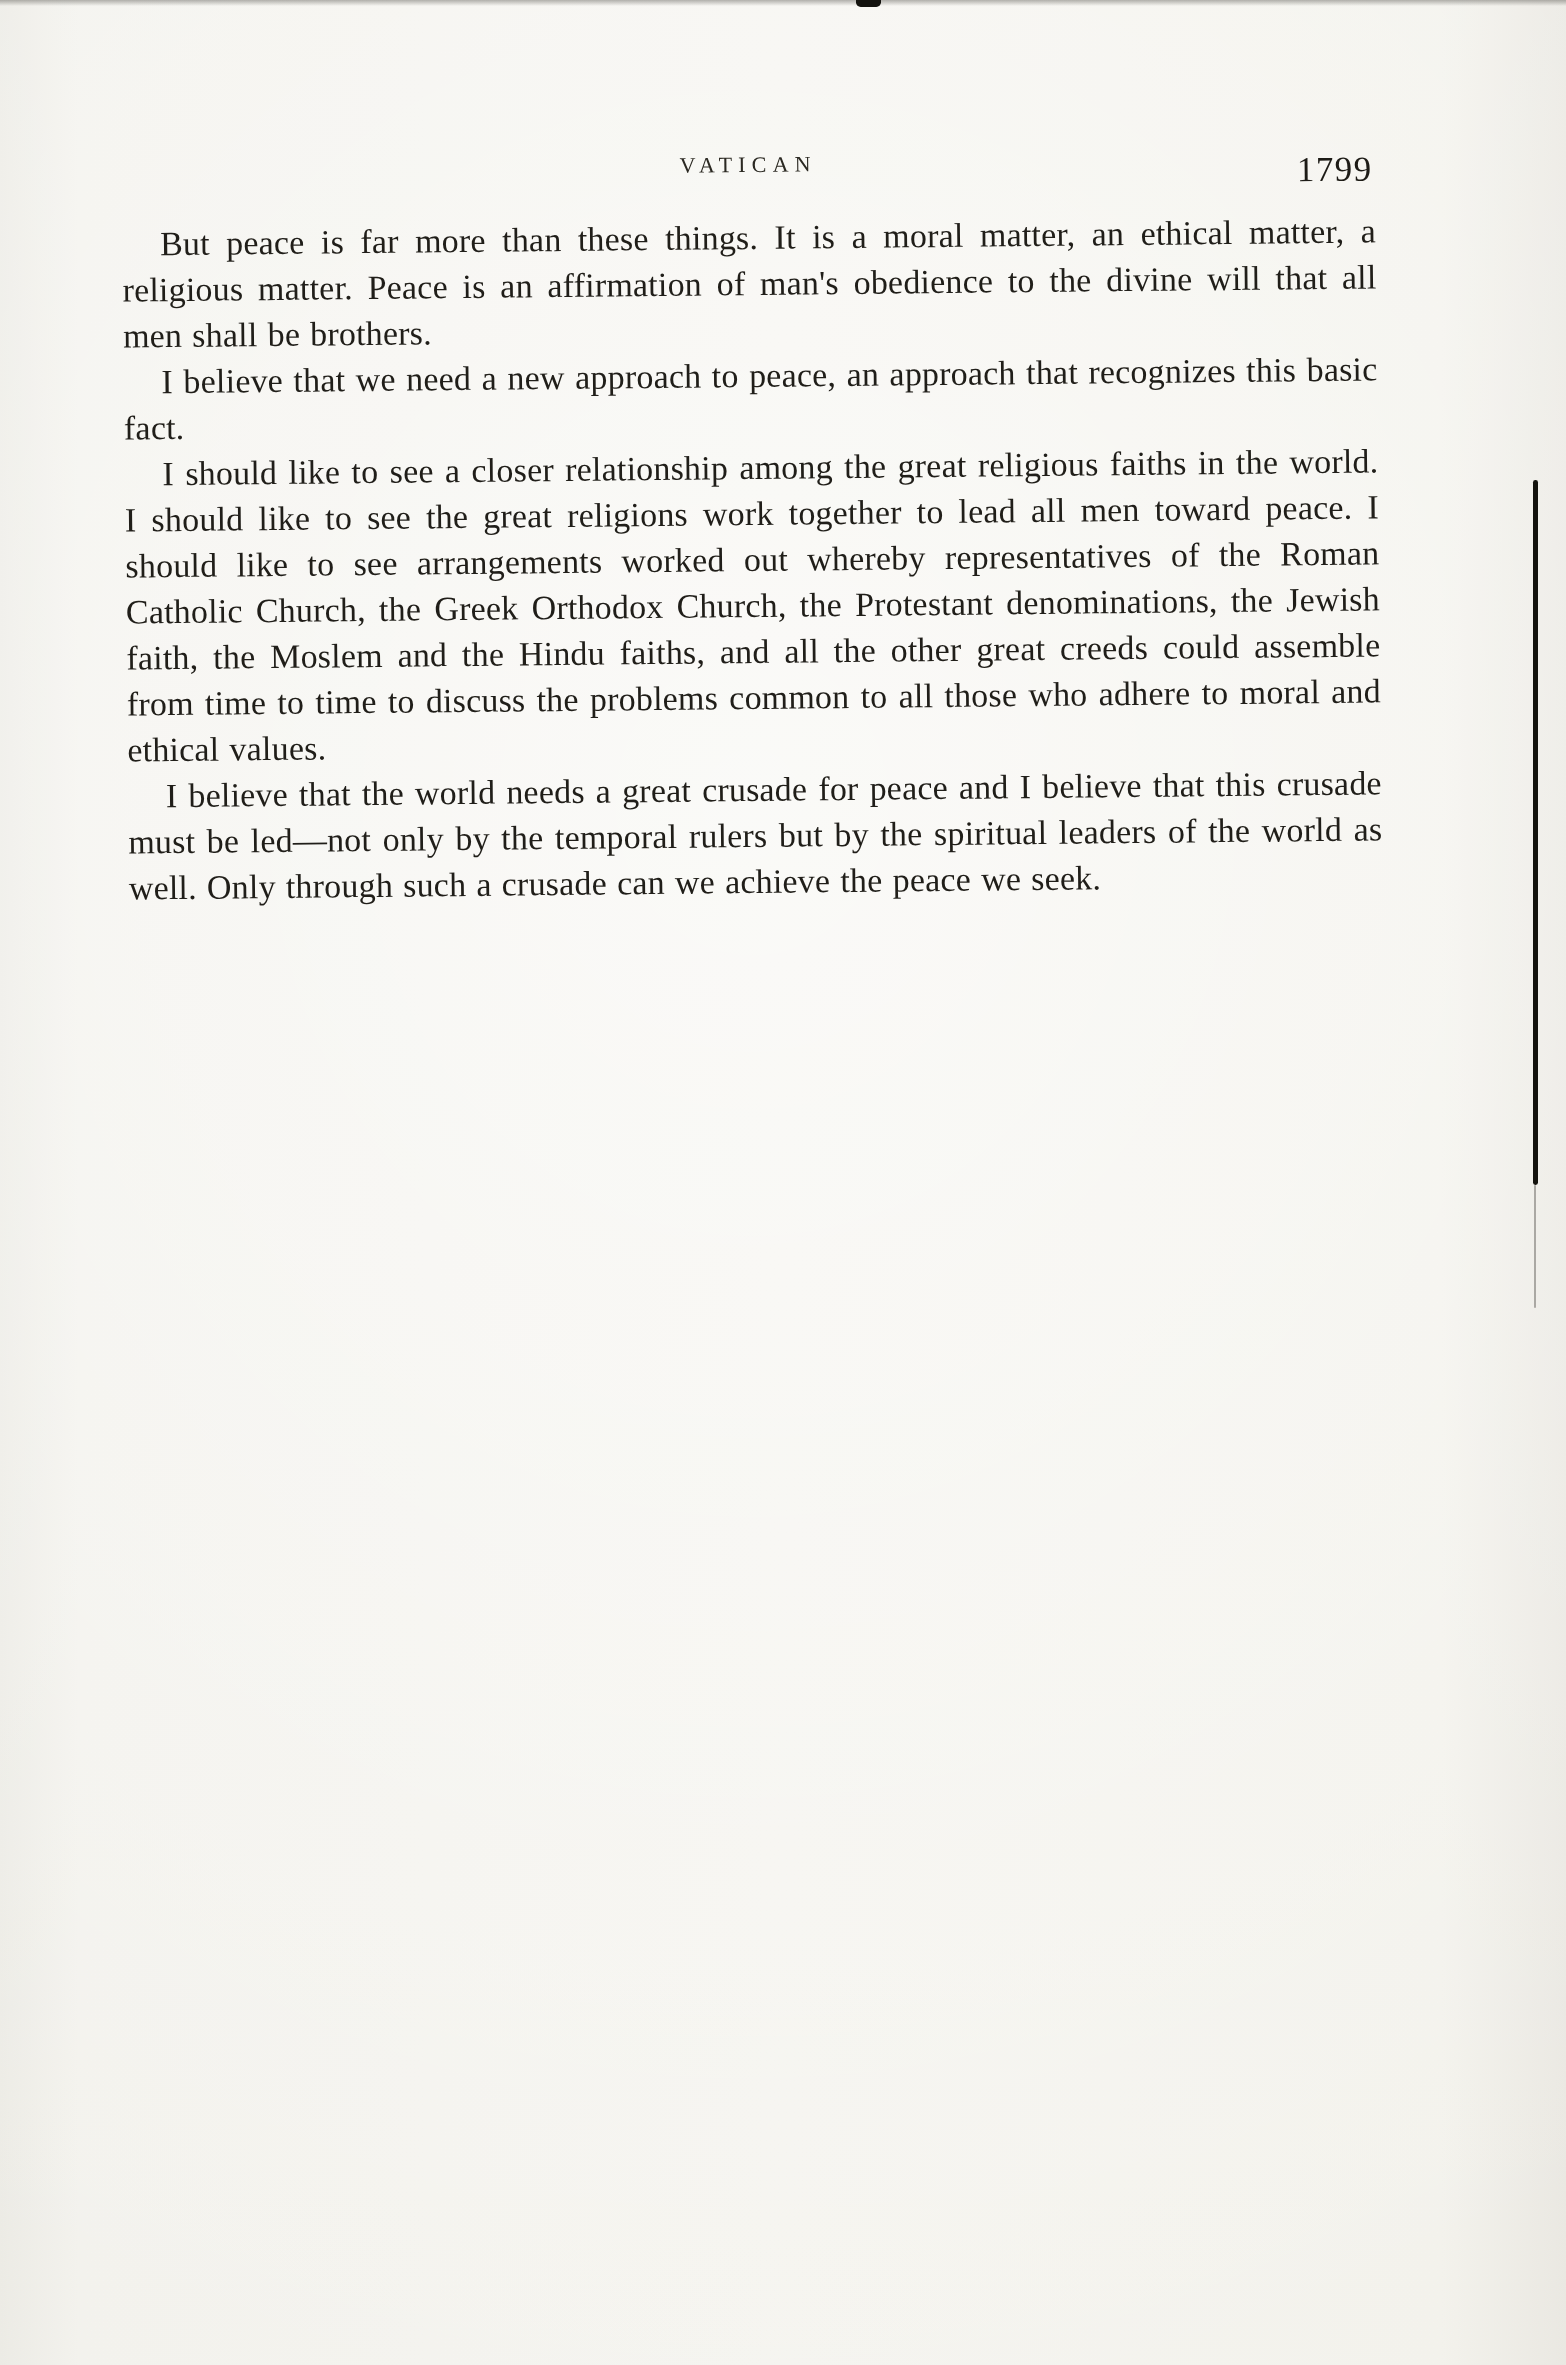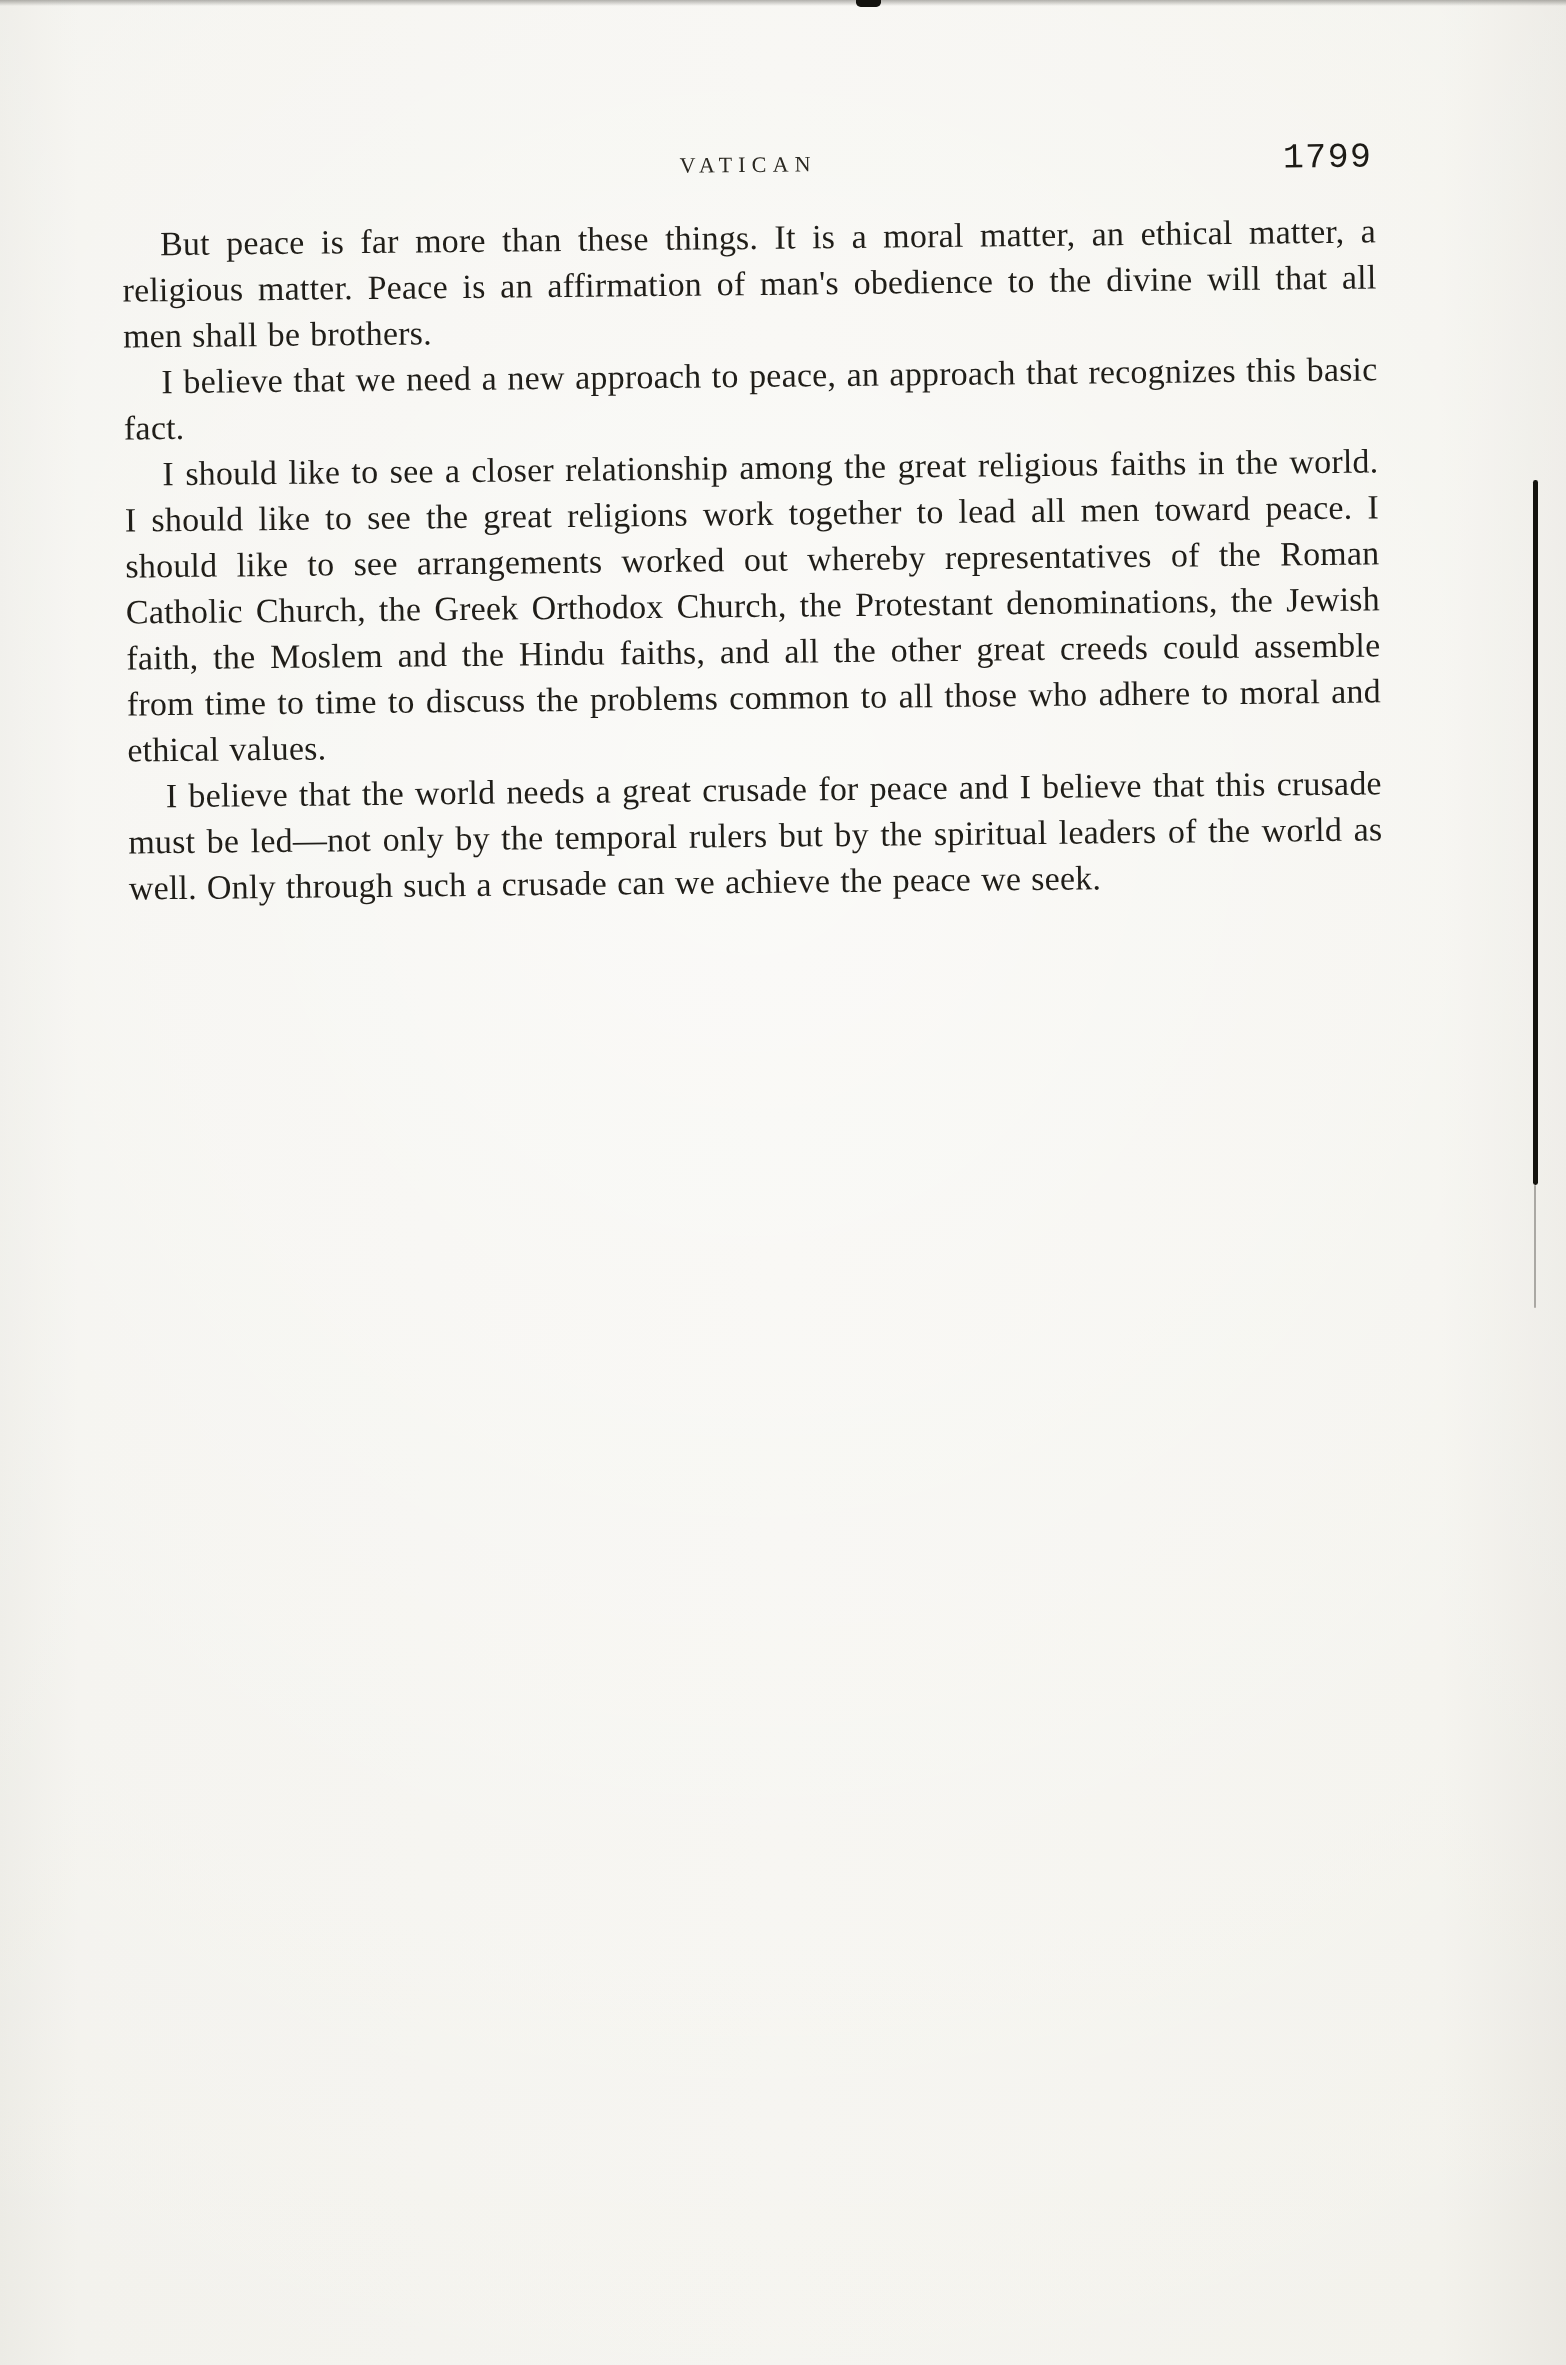--- a/index.html
+++ b/index.html
@@ -57,25 +57,24 @@
     right: 0;
     top: 12.3px;
     text-align: center;
     font-size: 22px;
     letter-spacing: 6.2px;
     color: #2b2922;
   }
   .page-number {
     position: absolute;
     right: 2.8px;
-    top: 4px;
+    top: 16px;
     font-size: 35px;
     letter-spacing: 1.4px;
     color: #1d1b16;
-    font-family: Liberation Mono, monospace;
   }
   .body-text p {
     margin: 0;
     font-size: 34px;
     line-height: 46px;
     text-align: justify;
     text-indent: 38px;
     letter-spacing: 0.2px;
     word-spacing: 1.4px;
     color: #201e19;

